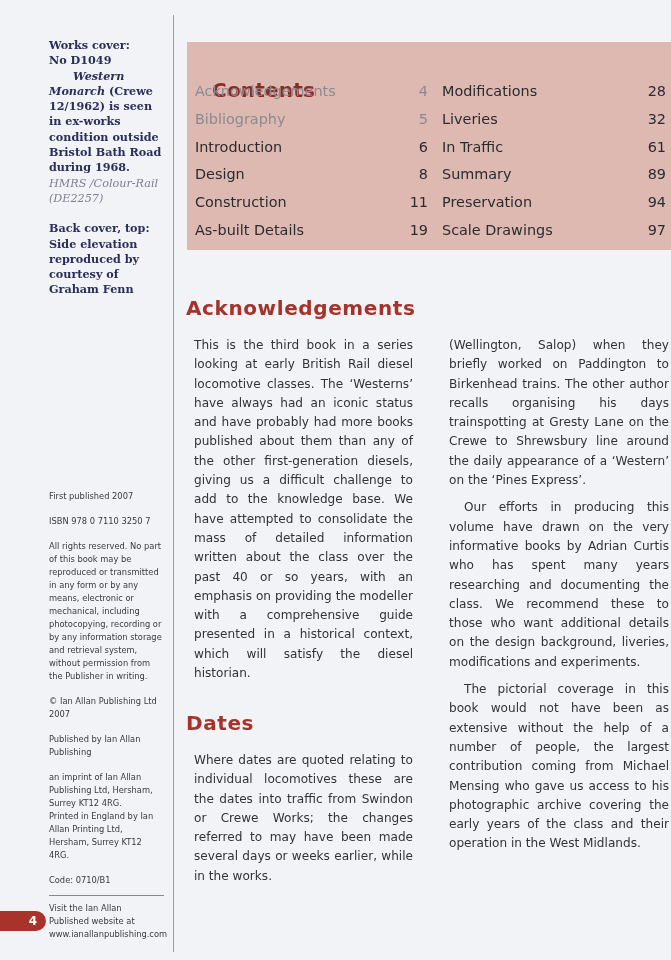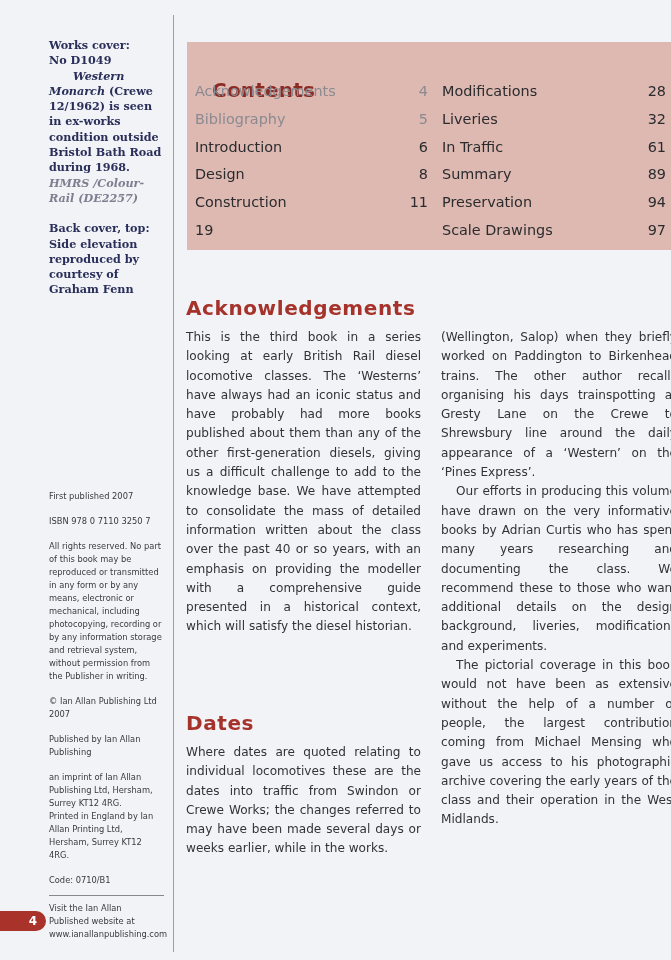--- a/index.html
+++ b/index.html
@@ -1,38 +1,38 @@
 <!DOCTYPE html>
 <html><head>
 <meta charset="utf-8">
 <style>
   html, body { margin:0; padding:0; }
   body { width:671px; height:960px; background:#f1f3f6; position:relative; overflow:hidden; font-family:"DejaVu Sans", sans-serif; color:#2f2f33; }
   .rule { position:absolute; left:173px; top:15px; width:1px; height:937px; background:#c98f86; }
   .side { position:absolute; left:49px; width:115px; }
   .cap { top:38px; font-family:"DejaVu Serif", serif; font-weight:bold; font-size:11.2px; line-height:15.3px; color:#2a2f5a; }
   .cap .it { font-style:italic;margin-left:24px; }
-  .cap .credit { font-weight:bold; font-style:italic; color:#7d7f90; }
+  .cap .credit { font-weight:normal; font-style:italic; color:#7d7f90; }
   .cap p { margin:0 0 15px 0; }
   .imprint { top:490px; font-size:8.3px; line-height:13px; color:#3a3a3e; }
   .imprint p { margin:0 0 12px 0; }
   .imprint .tight { margin-bottom:0; }
   .imprint .hr { height:1px; background:#888; margin:8px 0 6px 0; width:115px; }
   .pagenum { position:absolute; left:0; top:911px; width:46px; height:20px; background:#a9322b; border-radius:0 12px 12px 0; color:#fff; font-weight:bold; font-size:12px; line-height:20px; text-align:right; padding-right:2px; box-sizing:border-box; }
   .pagenum span { display:inline-block; width:22px; text-align:center; }
   .contents { position:absolute; left:187px; top:42px; width:484px; height:208px; background:#ddb9b2; }
   .contents h2 { position:absolute; left:9px; top:20px; margin:16px; font-size:20px; font-weight:bold; color:#8c2a24; letter-spacing:0.2px; }
   .col { position:absolute; top:36px; }
   .col1 { left:8px; width:233px; }
   .col2 { left:255px; width:224px; }
   .row { display:flex; justify-content:space-between; height:27.8px; font-size:14.4px; line-height:27.8px; color:#2b2b2e; }
   .row.dim { color:#8a8a90; }
   h3 { position:absolute; margin:0; font-size:20px; font-weight:bold; color:#a6332b; letter-spacing:0.6px; }
   .body { position:absolute; font-size:12.1px; line-height:19.3px; text-align:justify; color:#333336; }
-  .body p { margin:0; }
+  .body p { margin:8px; }
   .body p.ind { text-indent:15px; }
 </style>
 </head>
 <body>
 
 <div class="rule"></div>
 
 <div class="side cap">
   <p>
     <span>Works cover:</span><br>
@@ -74,20 +74,21 @@
       </div>
     <div class="row">
         <span>Design</span>
         <span>8</span>
       </div>
     <div class="row">
         <span>Construction</span>
         <span>11</span>
       </div>
     <div class="row">
+        <span>As-built Details</span>
         <span>19</span>
       </div>
   </div>
   <div class="col col2">
     <div class="row">
         <span>Modifications</span>
         <span>28</span>
       </div>
     <div class="row">
         <span>Liveries</span>

